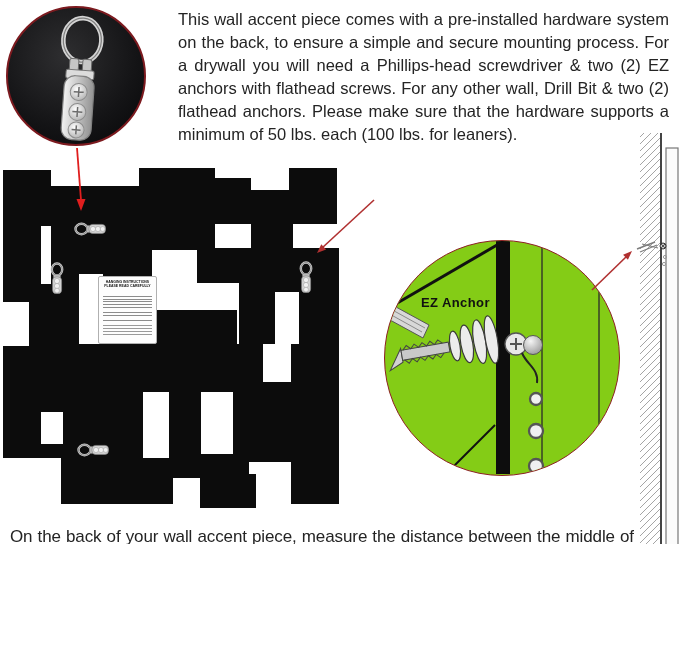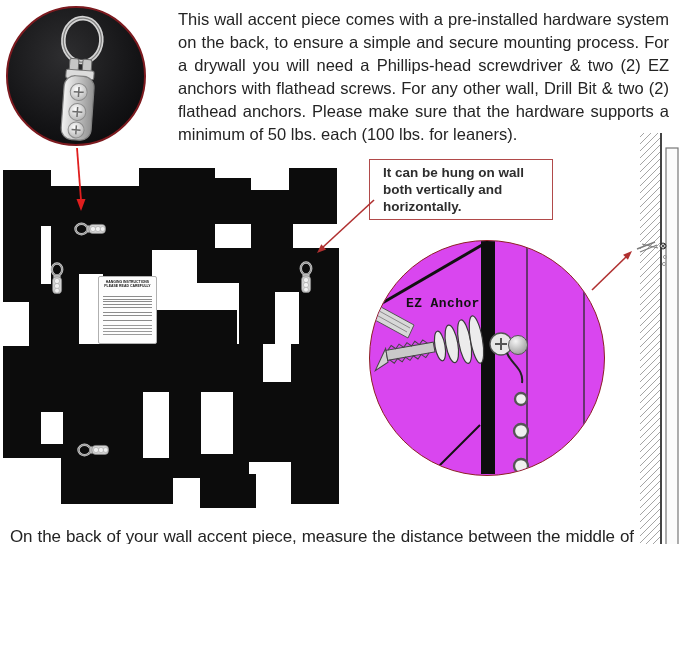--- a/index.html
+++ b/index.html
@@ -32,23 +32,23 @@
   .label-lines2{margin:3px 4px 0 4px;height:16px;
       background:repeating-linear-gradient(to bottom,#9a9a9a 0,#9a9a9a .8px,transparent .8px,transparent 2.9px);}
   .label-box{width:18px;height:7px;border:1px solid #9a9a9a;margin:2px auto 0 auto;}
 
   
   #callout{left:369px;top:159px;width:184px;box-sizing:border-box;
            border:1.6px solid var(--callout-border,#b14a4a);background:#fff;
            padding:4px 6px 4px 13px;font-size:13.5px;line-height:17px;font-weight:bold;color:#2e2e2e;}
 
   
-  #ez-circle{left:369px;top:240px;width:236px;height:236px;border-radius:50%;
-             border:1.6px solid var(--ez-ring,#8d2024);box-sizing:border-box;background:#d946ef;
-             overflow:hidden;font-family:Liberation Mono, monospace;}
+  #ez-circle{left:384px;top:240px;width:236px;height:236px;border-radius:50%;
+             border:1.6px solid var(--ez-ring,#8d2024);box-sizing:border-box;background:#84cc16;
+             overflow:hidden;}
   #ez-label-text{font-weight:bold;font-size:13px;letter-spacing:.4px;fill:#111;}
 
   
   #bottom-par{left:10px;top:524px;width:624px;font-size:17px;line-height:25.5px;
               text-align:justify;letter-spacing:-.1px;}
 
   
   #brand{right:50px;top:637px;font-size:13px;color:#2b2b2b;white-space:pre;
          letter-spacing:.3px;transform:scaleX(.95);transform-origin:100% 0;}
 
@@ -142,23 +142,20 @@
   <div id="hang-label" class="abs">
     <div class="label-head">
       <div>HANGING INSTRUCTIONS</div>
       <div>PLEASE READ CAREFULLY</div>
     </div>
     <div class="label-lines"></div>
     <div class="label-lines2"></div>
     <div class="label-box"></div>
   </div>
 
-  <div id="callout" class="abs">
-    <span>It can be hung on wall both vertically and horizontally.</span>
-  </div>
 
   <div id="ez-circle" class="abs">
     <svg width="233" height="233" viewBox="0 0 233 233">
       <defs>
         <radialGradient id="knobGrad" cx=".38" cy=".3" r=".85">
           <stop offset="0" stop-color="#f5f5f5"></stop>
             <stop offset="1" stop-color="#8f8f8f"></stop>
         </radialGradient>
       </defs>
       <line x1="2" y1="68" x2="112" y2="4" stroke="#111" stroke-width="3"></line>

